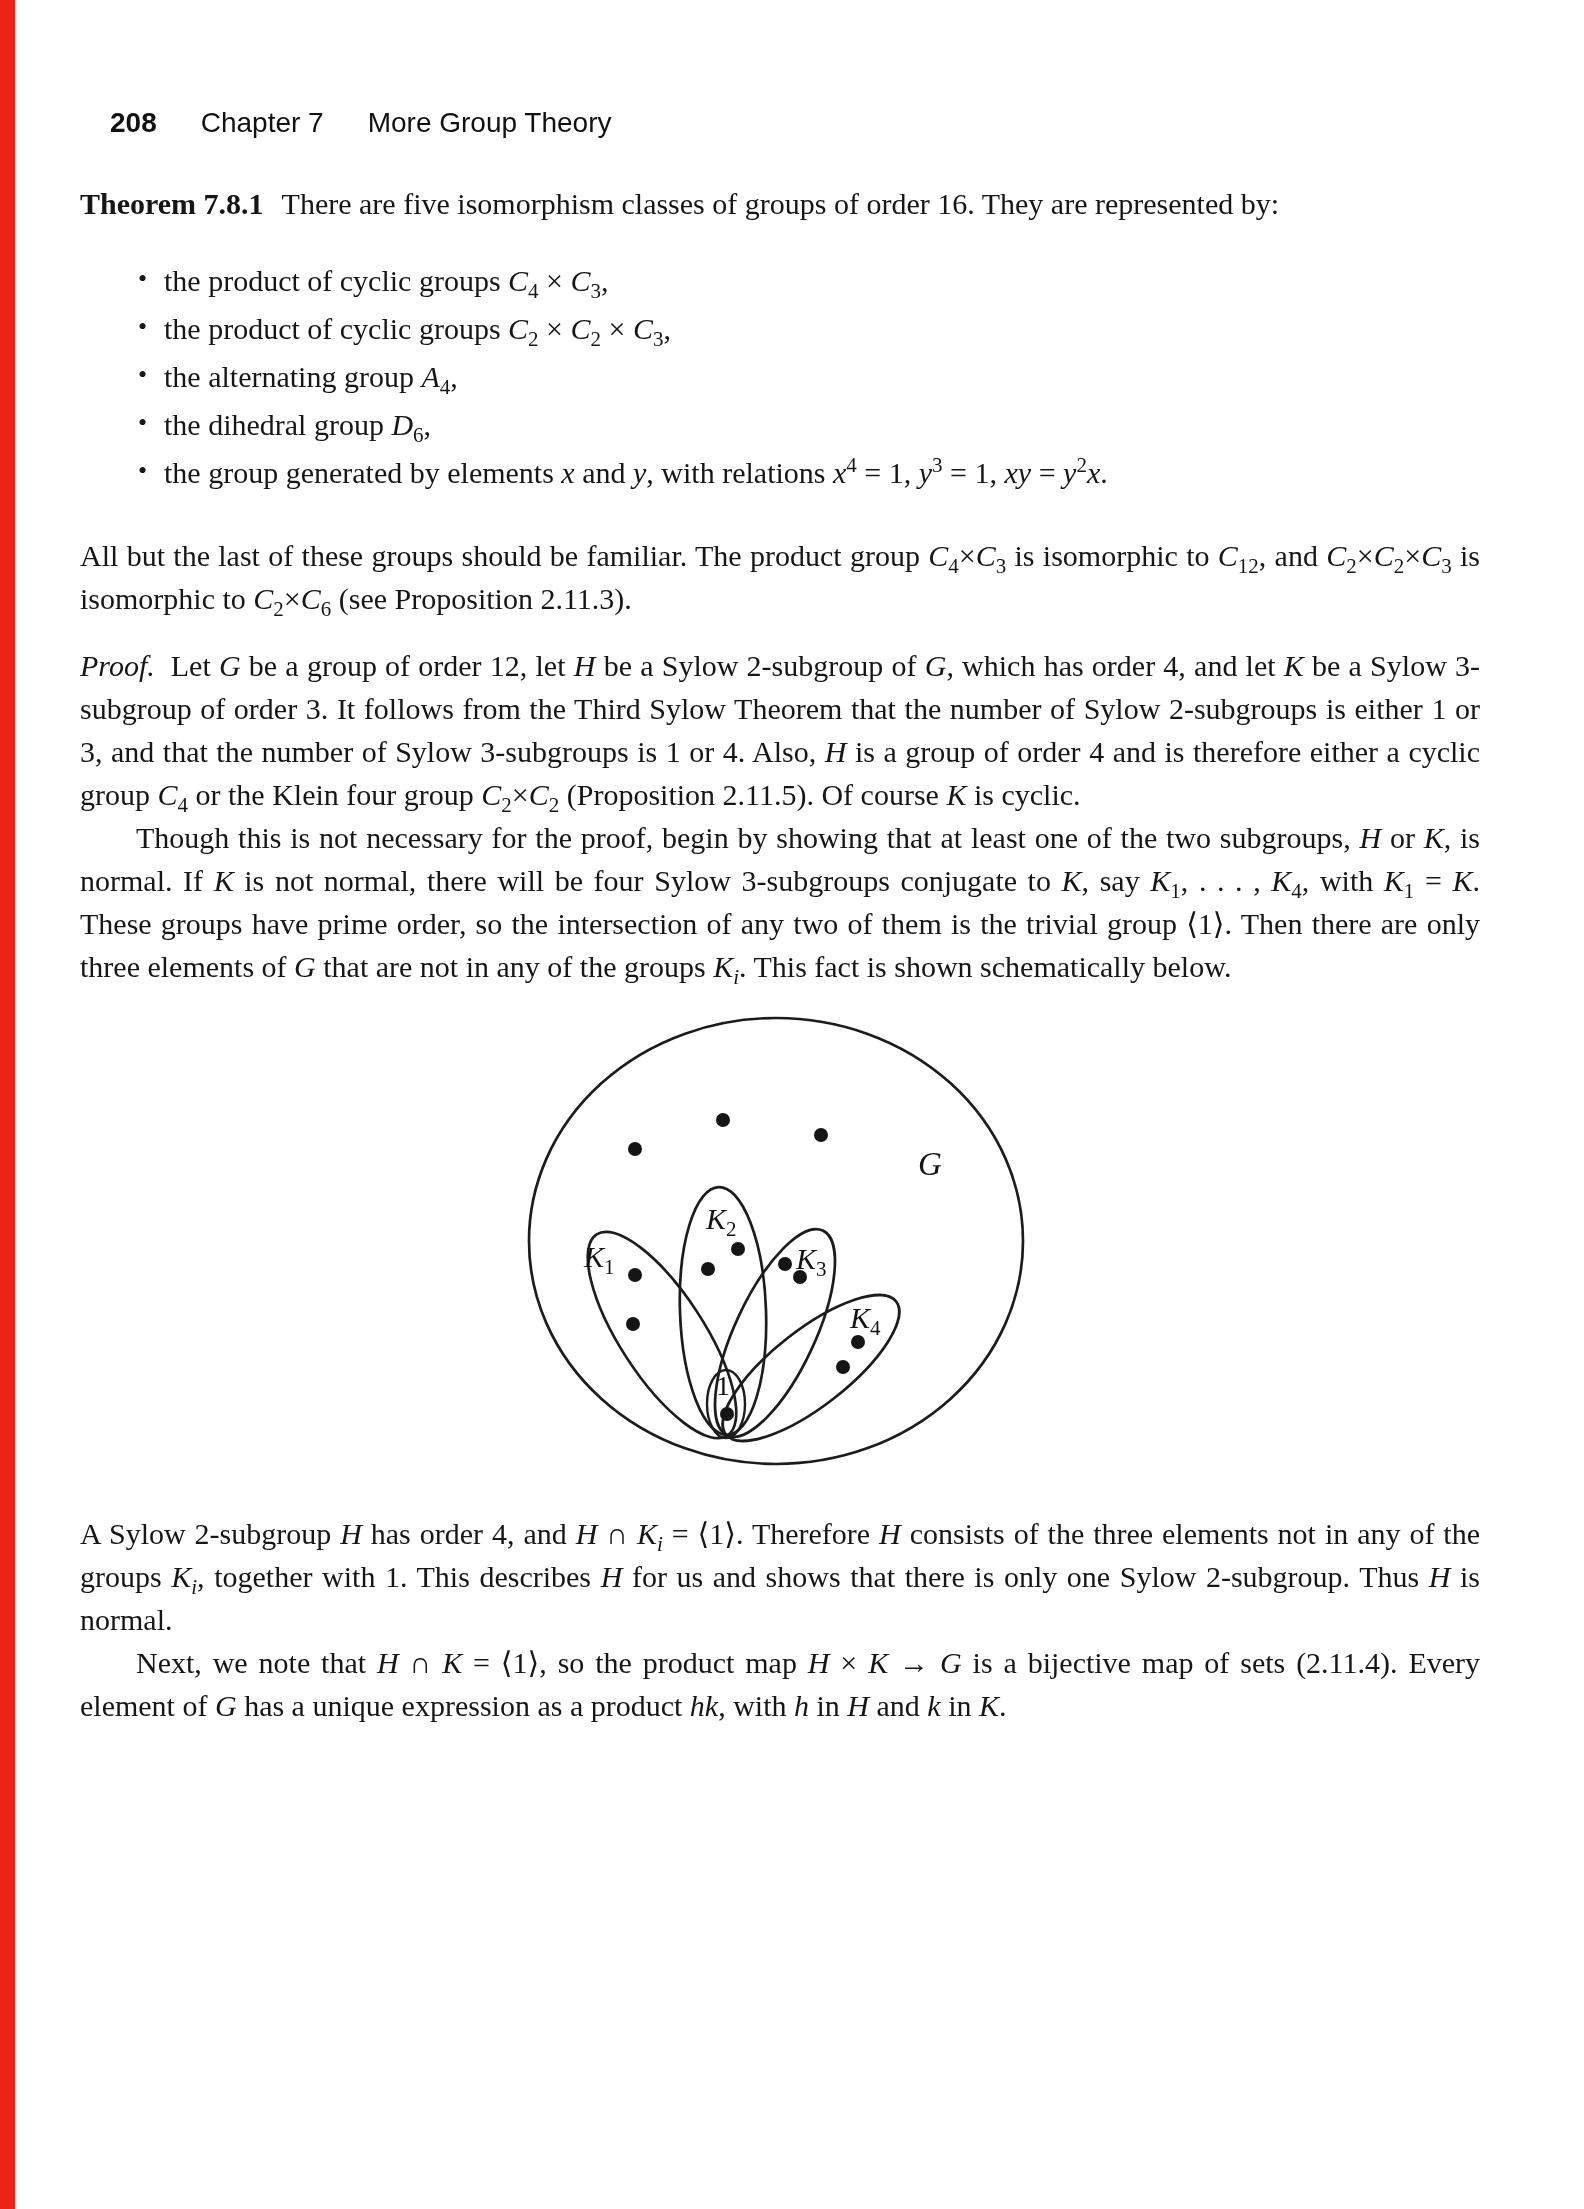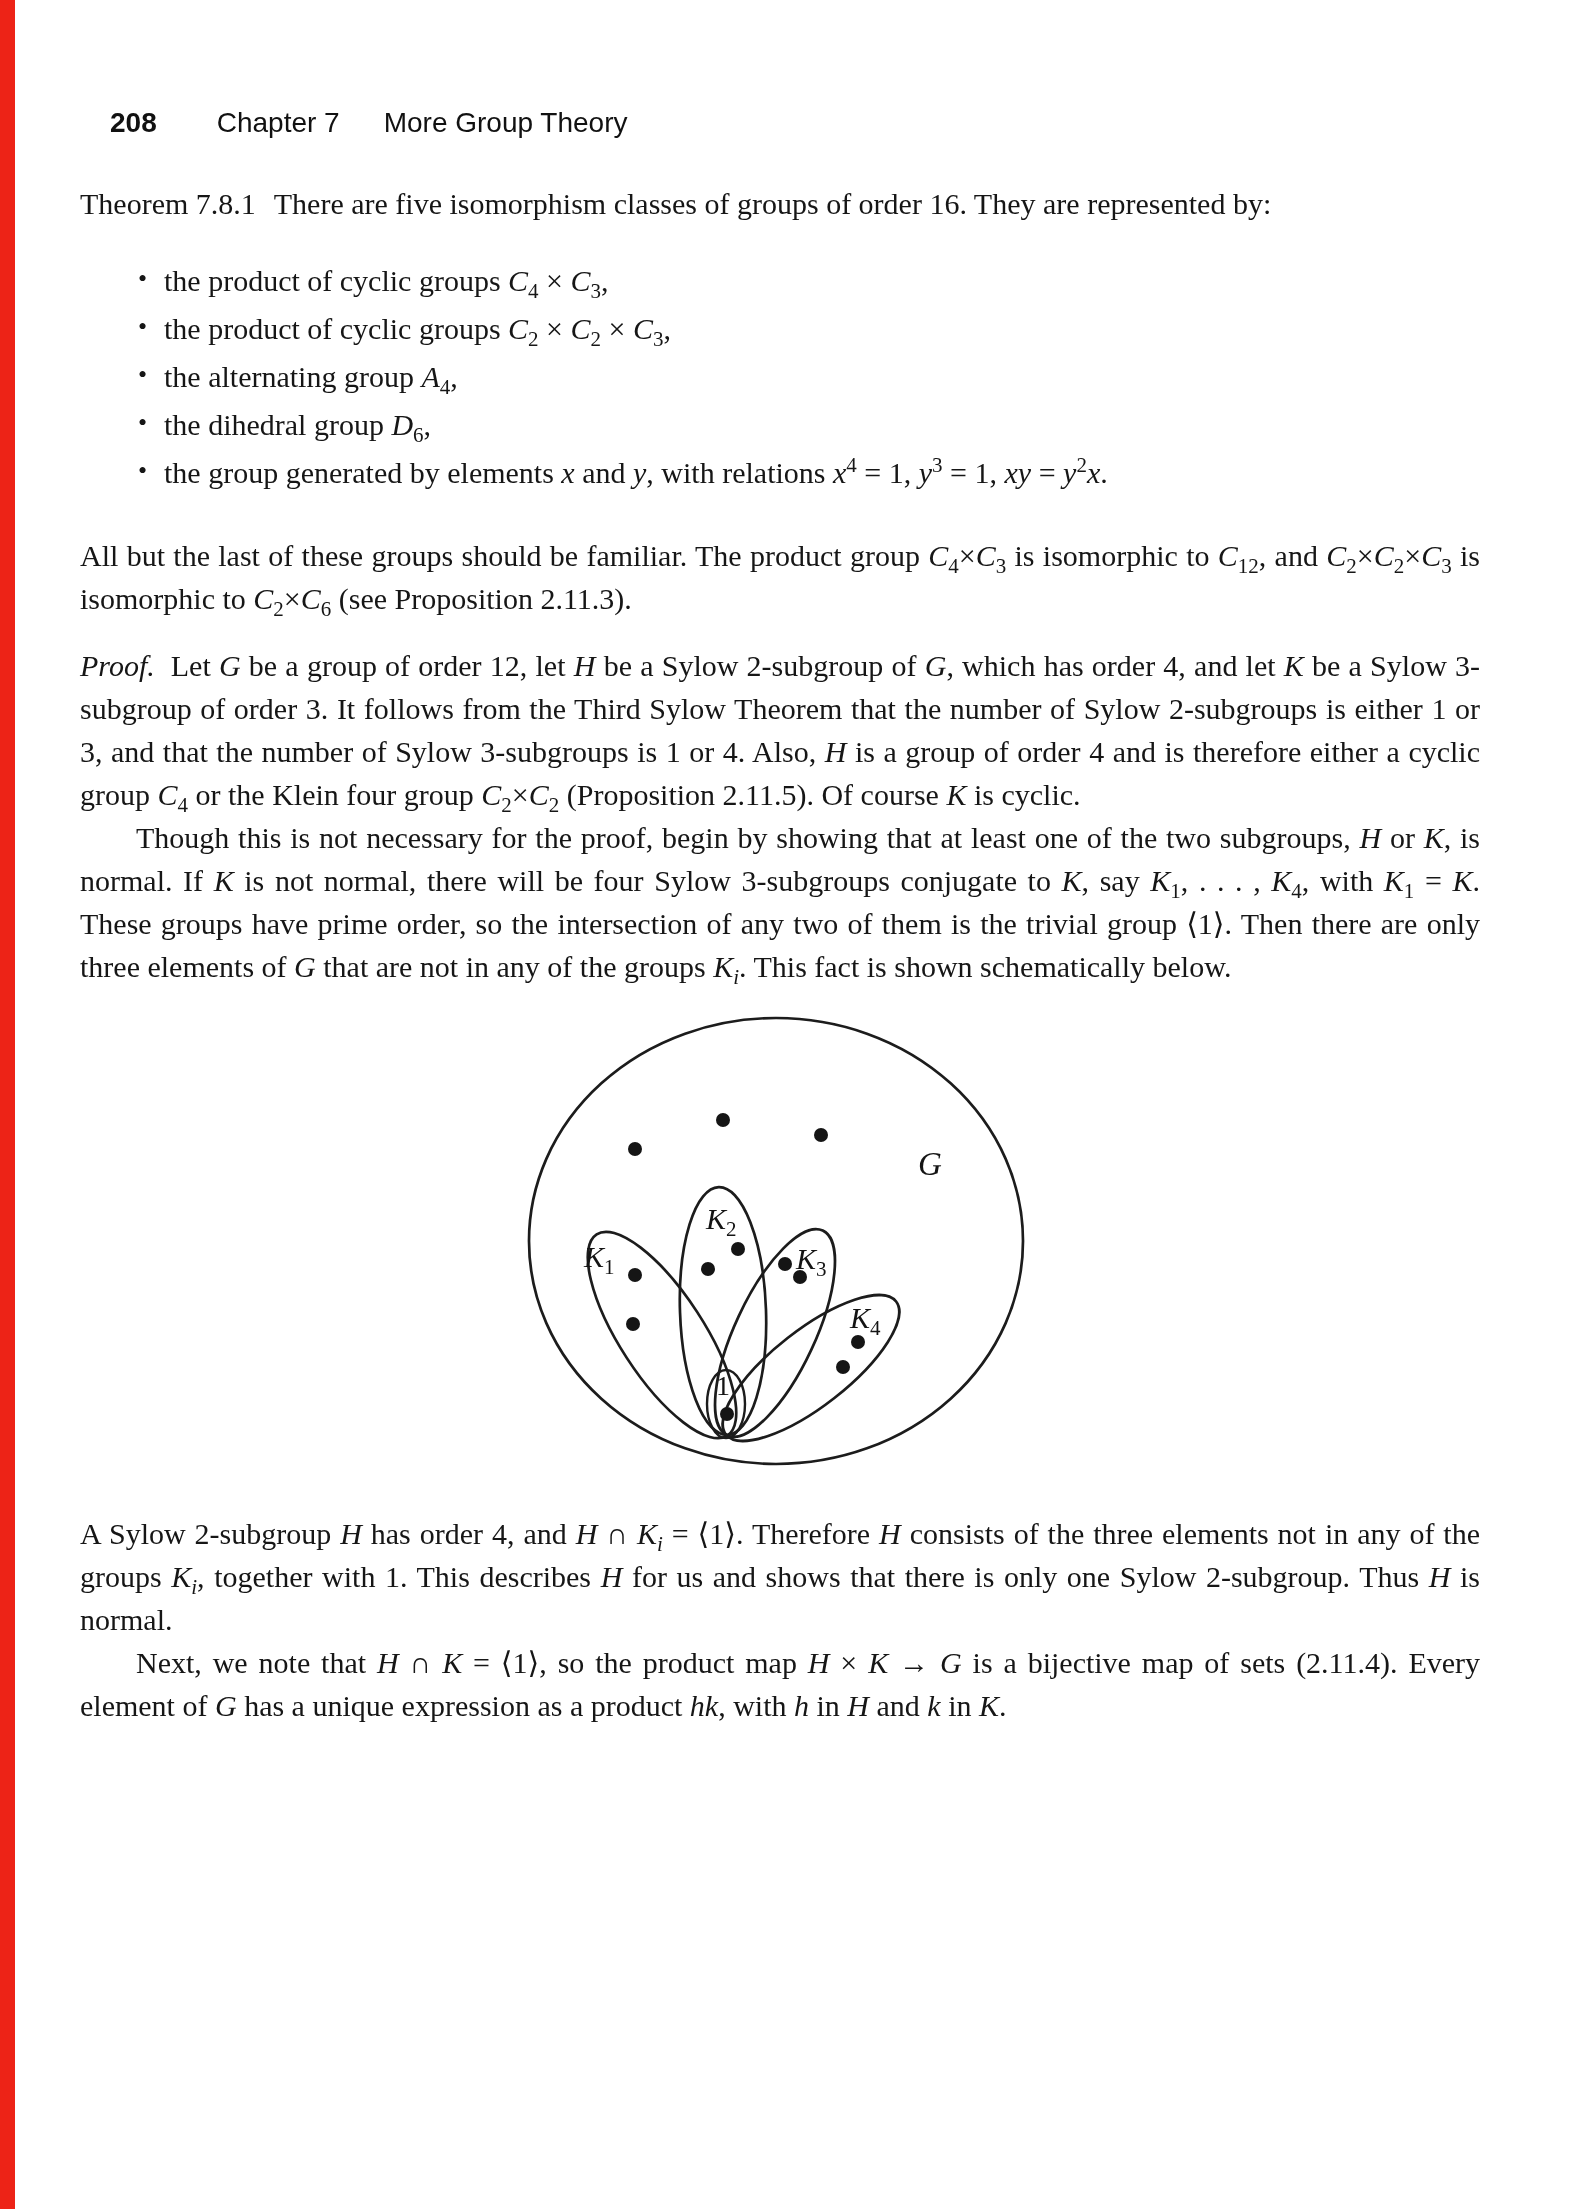--- a/index.html
+++ b/index.html
@@ -19,33 +19,33 @@
   .content{
     position:absolute;left:80px;top:0;width:1400px;
   }
   .running-head{
     margin-top:106px;
     font-family:"Liberation Sans","DejaVu Sans",sans-serif;
     font-size:28px;line-height:34px;color:#111;
     display:flex;align-items:baseline;
   }
   .running-head .pageno{font-weight:700;margin-left:30px;}
-  .running-head .chapter{margin-left:60px;}
+  .running-head .chapter{margin-left:44px;}
   .running-head .rtitle{margin-left:44px;}
   .section-head{
     margin:58px 0 0 10px;
     font-family:"Liberation Sans","DejaVu Sans",sans-serif;
     font-size:31px;font-weight:700;line-height:36px;color:#101010;
     display:flex;align-items:baseline;
   }
   .section-head .secno{margin-right:42px;}
   p{margin:0;font-size:30px;line-height:43px;text-align:justify;}
   .p-intro{margin-top:12px;}
   .p-theorem{margin-top:42px;}
-  .p-theorem .thm-label{font-weight:400;margin-right:18px;}
+  .p-theorem .thm-label{font-weight:700;margin-right:18px;}
   ul.classes{
     list-style:none;
     margin:34px 0 0 0;
     padding:0 0 0 58px;
   }
   ul.classes li{
     position:relative;
     font-size:30px;line-height:43px;
     padding-left:26px;margin-bottom:5px;
   }

